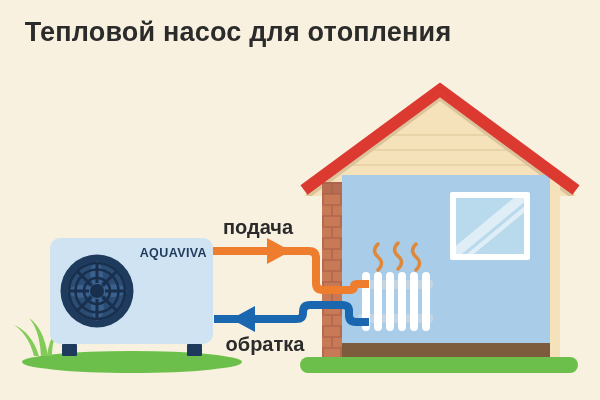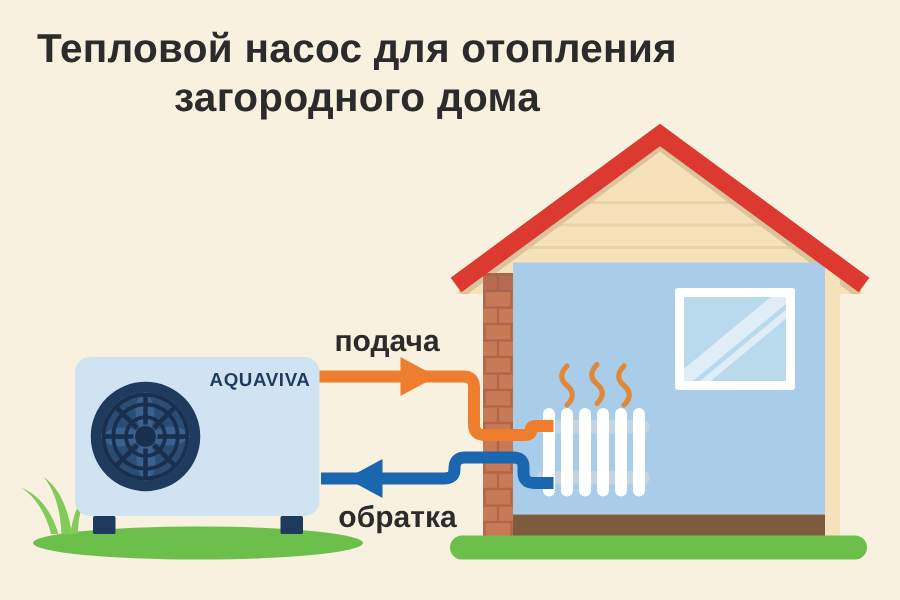--- a/index.html
+++ b/index.html
@@ -126,16 +126,15 @@
       <path d="M214,319 H296 Q303,319 303,313 V312 Q303,305 310,305 H342 Q349,305 349,311 V315 Q349,322 356,322 H369" fill="none" stroke-width="8" stroke-linejoin="round" stroke="#1a67b0"></path>
       <polygon points="255,306 231,319 255,332" fill="#1a67b0"></polygon>
     </g>
 
     <text x="258" y="234" text-anchor="middle" font-size="20" font-weight="bold" fill="#2b2b2b" class="diagram-label">подача</text>
     <text x="265" y="351" text-anchor="middle" font-size="20" font-weight="bold" fill="#2b2b2b" class="diagram-label">обратка</text>
   </svg>
 
   <div class="title">
     <div>Тепловой насос для отопления</div>
-    <div>загородного дома</div>
   </div>
 
 </div>
 
 </body></html>

